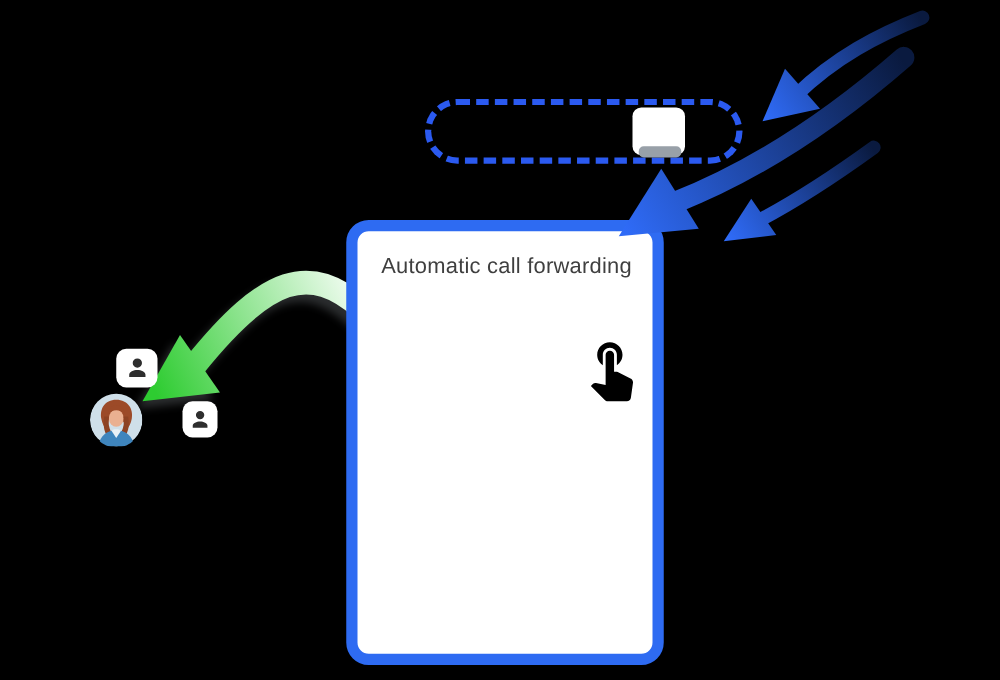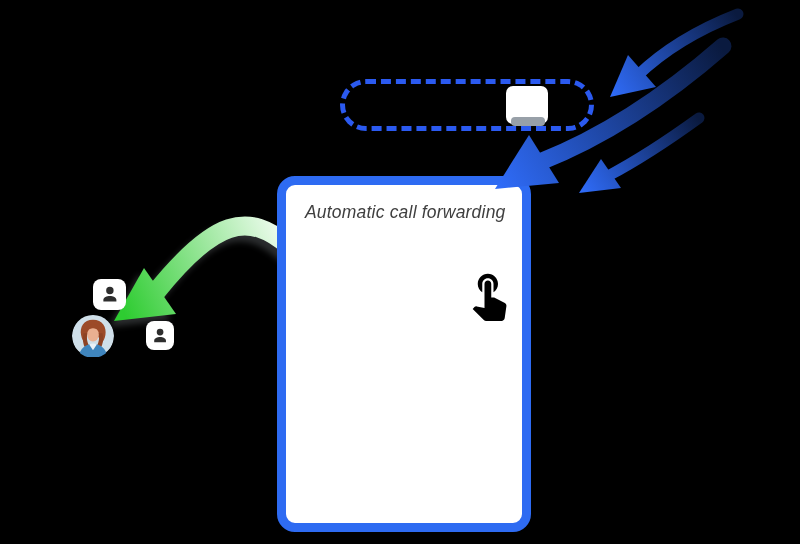--- a/index.html
+++ b/index.html
@@ -134,21 +134,21 @@
       <path d="M22 5c-10 0-14 8-12.5 16 .7 4 2.2 7 4.5 9l1.5-7 .8-4c2.5 2 6.5 2.6 9.4 1.6l3.3 4.4 1.5 5c2.3-2 3.8-5 4.5-9C36.5 13 32 5 22 5z" fill="#9c4a28"></path>
       <ellipse cx="22" cy="20.5" rx="6.2" ry="7.2" fill="#eab091"></ellipse>
       <path d="M14.8 17c.9-5.4 4.8-7.6 7.2-7.6s6.3 2.2 7.2 7.6c-2.1-2.2-4.2-3.2-7.2-3.2s-5.1 1-7.2 3.2z" fill="#9c4a28"></path>
       <path d="M12 19c-1.2 7.5-.2 11.5 1.8 15.5l4-2.2c-1.9-3.8-2.8-8.3-1.8-13.3z" fill="#8d4223"></path>
       <path d="M32 19c1.2 7.5.2 11.5-1.8 15.5l-4-2.2c1.9-3.8 2.8-8.3 1.8-13.3z" fill="#8d4223"></path>
       <path d="M7 44c1.2-9 7.5-13.5 15-13.5S35.8 35 37 44z" fill="#3f85bd"></path>
       <path d="M18 31l4 6 4-6c-1.2-.8-2.6-1.2-4-1.2s-2.8.4-4 1.2z" fill="#e9f1f6"></path>
     </svg>
   </div>
 
-  <div class="card" style="border-color: rgb(46, 107, 242); font-style: italic;">
+  <div class="card" style="border-color: rgb(46, 107, 242);">
     <div class="card-title" style="color: rgb(63, 63, 63);">Automatic call forwarding</div>
   </div>
 
   <svg class="tap-icon" viewBox="0 0 24 24" xmlns="http://www.w3.org/2000/svg">
     <path d="M9 11.24V7.5C9 6.12 10.12 5 11.5 5S14 6.12 14 7.5v3.74c1.21-.81 2-2.18 2-3.74C16 5.01 13.99 3 11.5 3S7 5.01 7 7.5c0 1.56.79 2.93 2 3.74zm9.84 4.63l-4.54-2.26c-.17-.07-.35-.11-.54-.11H13v-6c0-.83-.67-1.5-1.5-1.5S10 6.67 10 7.5v10.74l-3.43-.72c-.08-.01-.15-.03-.24-.03-.31 0-.59.13-.79.33l-.79.8 4.94 4.94c.27.27.65.44 1.06.44h6.79c.75 0 1.33-.55 1.44-1.28l.75-5.27c.01-.07.02-.14.02-.2 0-.62-.38-1.16-.91-1.38z" fill="#000000"></path>
   </svg>
 
   <svg class="arrow-layer blue-layer" viewBox="0 0 800 544" xmlns="http://www.w3.org/2000/svg">
     <defs>
       <linearGradient id="gradA" gradientUnits="userSpaceOnUse" x1="737" y1="16" x2="612" y2="95">

